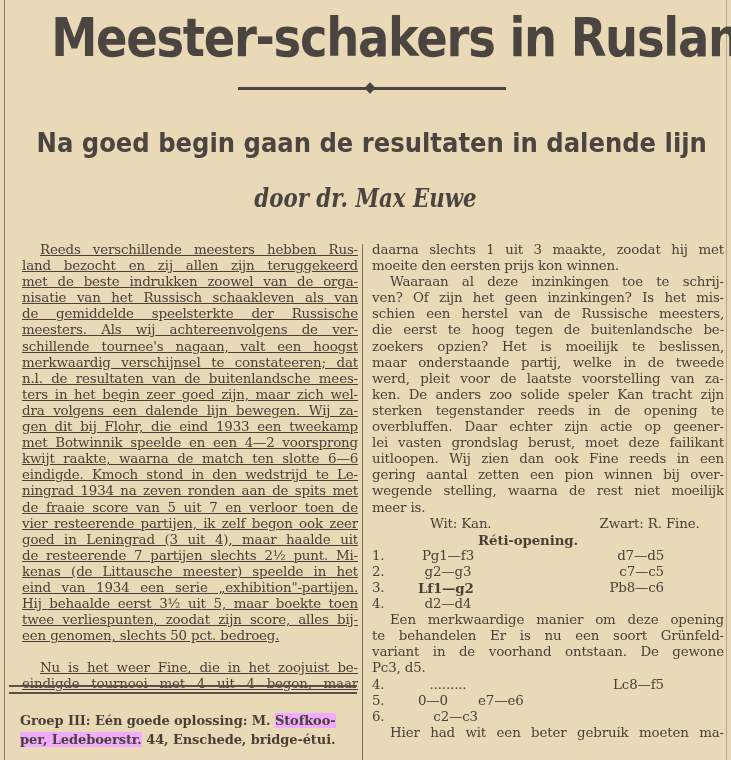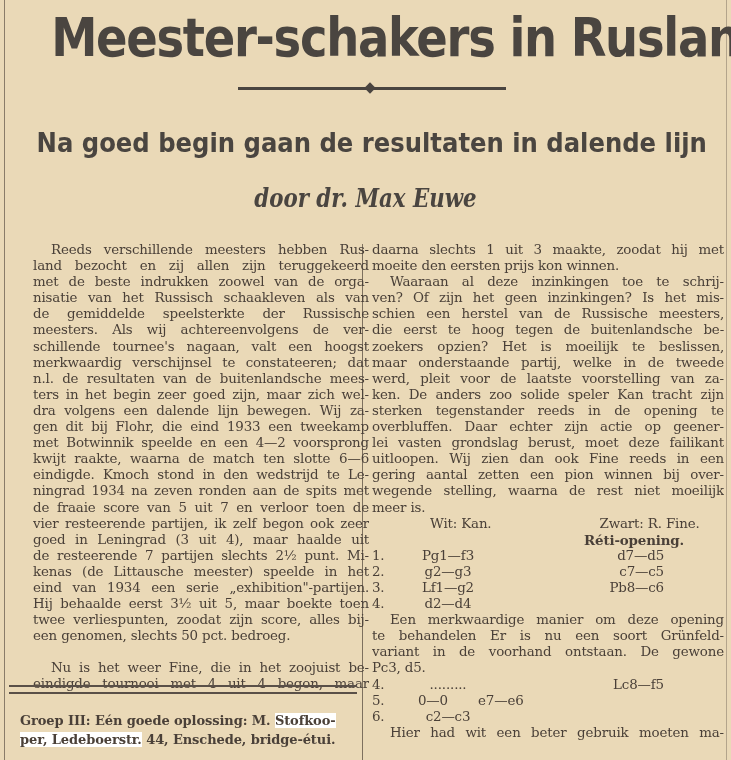--- a/index.html
+++ b/index.html
@@ -29,33 +29,33 @@
     font-family:"DejaVu Sans", sans-serif; font-weight:bold; font-size:27px;
     color:#4a4540; transform:scaleX(0.9); transform-origin:center top; white-space:nowrap;
   }
   .byline {
     position:absolute; left:0; width:731px; top:183px; text-align:center;
     font-family:"DejaVu Serif", serif; font-style:italic; font-weight:bold;
     font-size:26px; color:#4a4540; transform:scaleX(0.82); transform-origin:center top;
   }
   .col { position:absolute; font-size:13.4px; line-height:16.1px; text-align:justify;
     letter-spacing:-0.15px; }
-  .col-left { left:33px; top:242px; width:336px; }
+  .col-left { left:22px; top:242px; width:336px;text-decoration:underline; }
   .col-right { left:372px; top:242px; width:352px; }
   .col-divider { position:absolute; left:362px; top:244px; width:1px; height:516px; background:#7d705e; }
   .para { margin:0; }
   .line { display:block; text-align:justify; text-align-last:justify; white-space:nowrap; overflow:hidden; }
   .line.last { text-align-last:left; }
   .indent { padding-left:18px; }
   .gap { height:16px; }
   .rule-double { position:absolute; left:9px; width:348px; height:2px; background:#5a5048; }
   .notice { position:absolute; left:20px; top:711px; width:336px; font-weight:bold;
     font-size:13px; line-height:19px; letter-spacing:-0.1px; }
-  .hl { background:#ffffff; }
-  .center { text-align:right; }
+  .hl { background:#f0abfc; }
+  .center { text-align:center; }
   .moves { display:grid; grid-template-columns:48px 110px 1fr; }
   .moves span { white-space:nowrap; }
   .mv-num { padding-left:52px; }
   .players { display:flex; padding-left:58px; gap:108px; }
 </style>
 </head>
 <body>
 
 <div class="page">
   <div class="left-rule"></div>
@@ -145,21 +145,21 @@
           <span style="padding-left: 50px; text-align: center;">Pg1—f3</span>
           <span style="text-align: right; padding-right: 60px;">d7—d5</span>
         </div>
         <div class="moves">
           <span class="mv-num">2.</span>
           <span style="padding-left: 50px; text-align: center;">g2—g3</span>
           <span style="text-align: right; padding-right: 60px;">c7—c5</span>
         </div>
         <div class="moves">
           <span class="mv-num">3.</span>
-          <span style="padding-left: 50px; text-align: center;">Lf1—g2</span>
+          <span style="padding-left: 50px; text-align: left; font-weight: bold;">Lf1—g2</span>
           <span style="text-align: right; padding-right: 60px;">Pb8—c6</span>
         </div>
         <div class="moves">
           <span class="mv-num">4.</span>
           <span style="padding-left: 50px; text-align: center;">d2—d4</span>
           <span style="text-align: right; padding-right: 60px;"></span>
         </div>
       </div>
     <div class="para" id="rp3">
         <span class="line indent">Een merkwaardige manier om deze opening</span>
@@ -173,21 +173,21 @@
           <span style="padding-left: 50px; text-align: center;">.........</span>
           <span style="text-align: right; padding-right: 60px;">Lc8—f5</span>
         </div>
         <div class="moves">
           <span class="mv-num">5.</span>
           <span style="padding-left: 50px; text-align: left;">0—0</span>
           <span style="padding-right: 60px;">e7—e6</span>
         </div>
         <div class="moves">
           <span class="mv-num">6.</span>
-          <span style="padding-left: 50px; text-align: center;">c2—c3</span>
+          <span style="padding-left: 50px; text-align: right;">c2—c3</span>
           <span style="text-align: right; padding-right: 60px;"></span>
         </div>
       </div>
     <div class="para" id="rp4">
         <span class="line indent">Hier had wit een beter gebruik moeten ma-</span>
       </div>
   </div>
 </div>
 
 </body></html>

